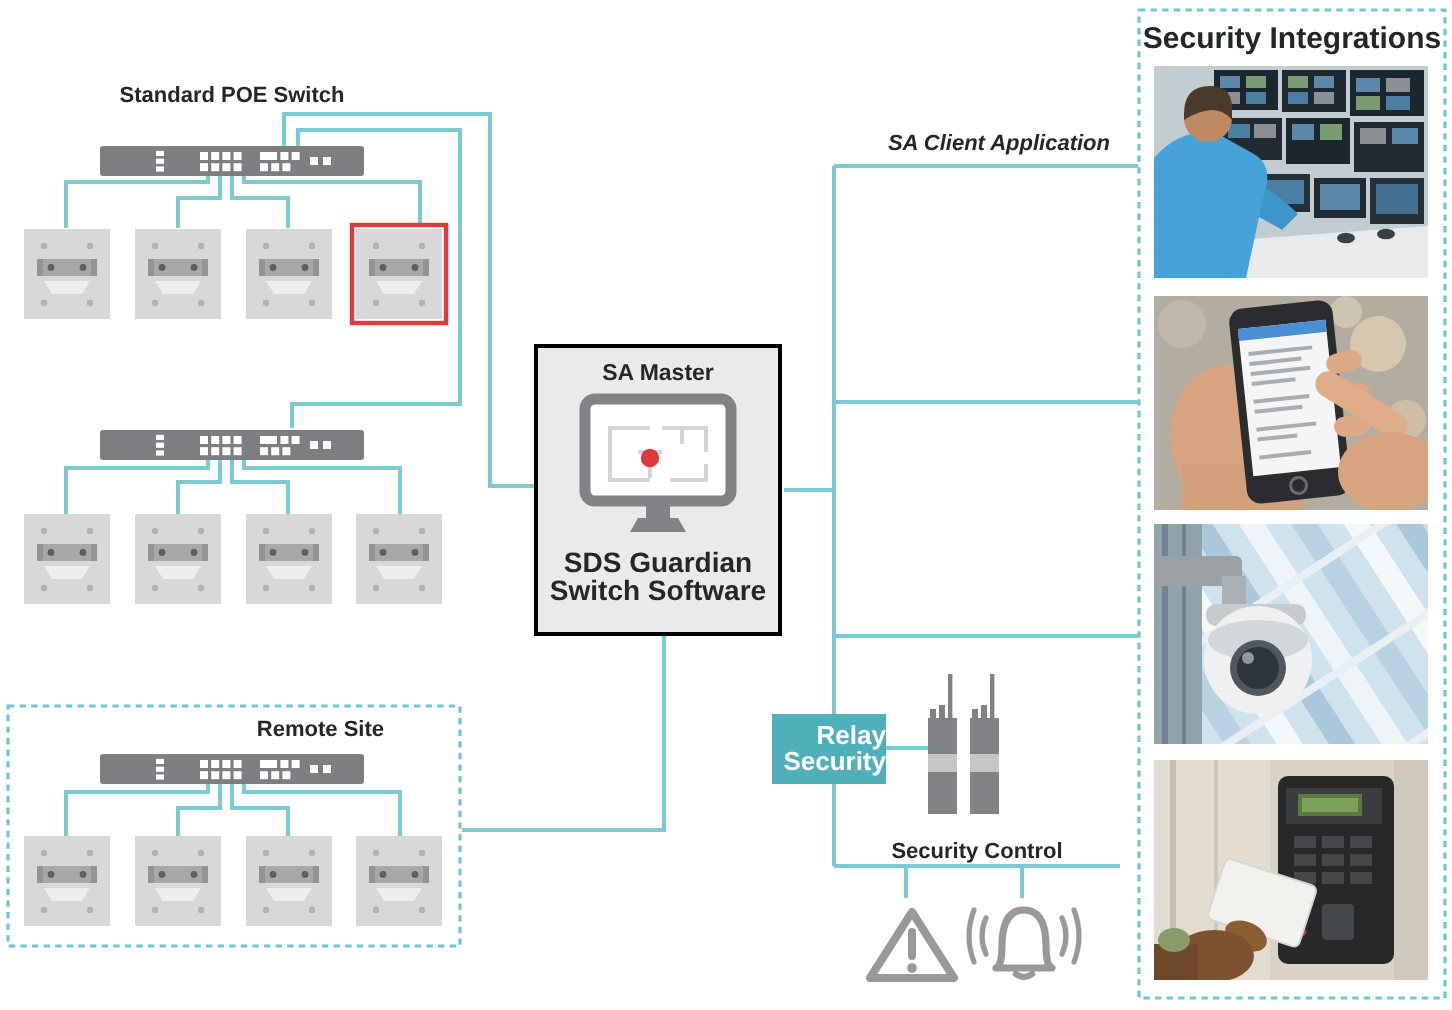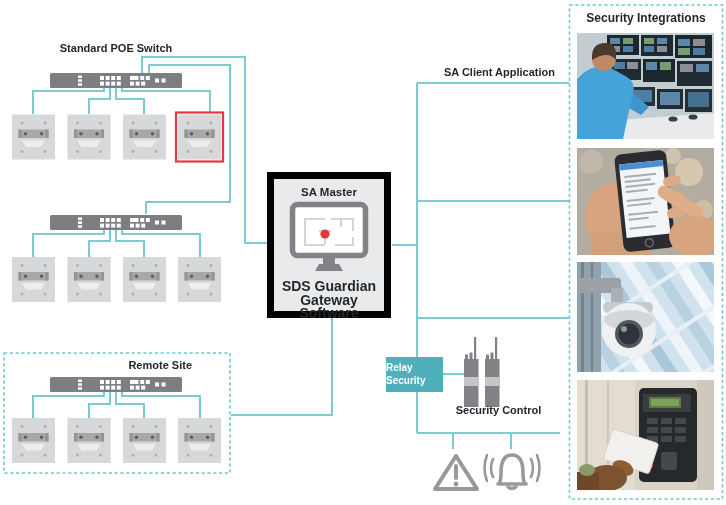--- a/index.html
+++ b/index.html
@@ -6,32 +6,32 @@
   .canvas{
     position:relative;width:726px;height:505px;background:#ffffff;
     font-family:"Liberation Sans",sans-serif;color:#24272a;overflow:hidden;
   }
   .layer{position:absolute;left:0;top:0;}
   .lbl{position:absolute;font-weight:bold;font-size:11px;color:#24272a;z-index:5;line-height:13px;}
   .lbl.right{text-align:right;}
   .lbl.center{text-align:center;}
   .sa-box{
     position:absolute;left:267px;top:172px;width:124px;height:146px;z-index:4;
-    background:#e9eaeb;border:7px solid #000000;box-sizing:border-box;text-align:center;
+    background:#e9eaeb;border:2px solid #000000;box-sizing:border-box;text-align:center;
   }
   .sa-title{font-weight:bold;font-size:11.5px;margin-top:7px;}
   .sa-sub{font-weight:bold;font-size:14px;line-height:13.5px;margin-top:3px;}
   .sa-monitor{display:block;margin:3px auto 0 auto;}
   .relay-box{
     position:absolute;left:386px;top:357px;width:57px;height:35px;z-index:6;
-    background:#4fb0bc;color:#ffffff;text-align:left;font-weight:bold;
-    font-size:10px;line-height:12.5px;padding-top:5px;box-sizing:border-box;
+    background:#4fb0bc;color:#ffffff;text-align:right;font-weight:bold;
+    font-size:13px;line-height:12.5px;padding-top:5px;box-sizing:border-box;
   }
   .panel-title{position:absolute;left:569px;top:11px;width:154px;text-align:center;
-    font-weight:bold;font-size:12px;z-index:6;}
+    font-weight:bold;font-size:15px;z-index:6;}
   .photo{position:absolute;left:577px;width:137px;z-index:6;overflow:hidden;}
   .photo svg{display:block;}
 </style>
 </head>
 <body>
 
 <div class="canvas">
 
   <svg class="layer" width="726" height="505" viewBox="0 0 726 505">
     <defs>
@@ -145,42 +145,42 @@
       <path d="M508,487 Q512,490 516,487" stroke-width="3.2"></path>
       <path d="M493,459 Q489,468 493,477" stroke-width="2.6"></path>
       <path d="M487,455 Q482,468 487,481" stroke-width="2.6"></path>
       <path d="M531,459 Q535,468 531,477" stroke-width="2.6"></path>
       <path d="M537,455 Q542,468 537,481" stroke-width="2.6"></path>
     </g>
   </svg>
 
   <div class="lbl center" style="left:40px;top:42px;width:152px;">Standard POE Switch</div>
   <div class="lbl center" style="left:40px;top:359px;width:152px;text-align:right;">Remote Site</div>
-  <div class="lbl right" style="left:417px;top:66px;width:138px;">SA Client Application</div>
-  <div class="lbl center" style="left:417px;top:404px;width:143px;margin-left:10px;">Security Control</div>
+  <div class="lbl right" style="left:417px;top:66px;width:138px;font-style:italic;">SA Client Application</div>
+  <div class="lbl center" style="left:417px;top:420px;width:143px;">Security Control</div>
 
   <div class="sa-box">
     <div class="sa-title">SA Master</div>
     <svg class="sa-monitor" width="80" height="76" viewBox="0 0 80 76">
       <rect x="3.5" y="3.5" width="73" height="51" rx="5" fill="#ffffff" stroke="#818386" stroke-width="5.5"></rect>
       <g stroke="#d2d4d5" stroke-width="2" fill="none">
         <path d="M36,44 L16,44 L16,18 L36,18"></path>
         <path d="M42,18 L64,18 L64,30"></path>
         <path d="M64,36 L64,44 L46,44"></path>
         <path d="M52,18 V26"></path>
         <path d="M30,30 H42"></path>
         <path d="M36,37 V43"></path>
       </g>
       <circle cx="36" cy="33" r="4.6" fill="#dd3a3e"></circle>
       <rect x="34" y="57" width="12" height="6" fill="#818386"></rect>
       <polygon points="26,70 54,70 50,63 30,63" fill="#818386"></polygon>
     </svg>
     <div class="sa-sub">
       <div>SDS Guardian</div>
-      <div>Gateway Software</div>
+      <div>Switch Software</div>
     </div>
   </div>
 
   <div class="relay-box">
     <div>Relay</div>
     <div>Security</div>
   </div>
 
   <div class="panel-title">Security Integrations</div>
 

